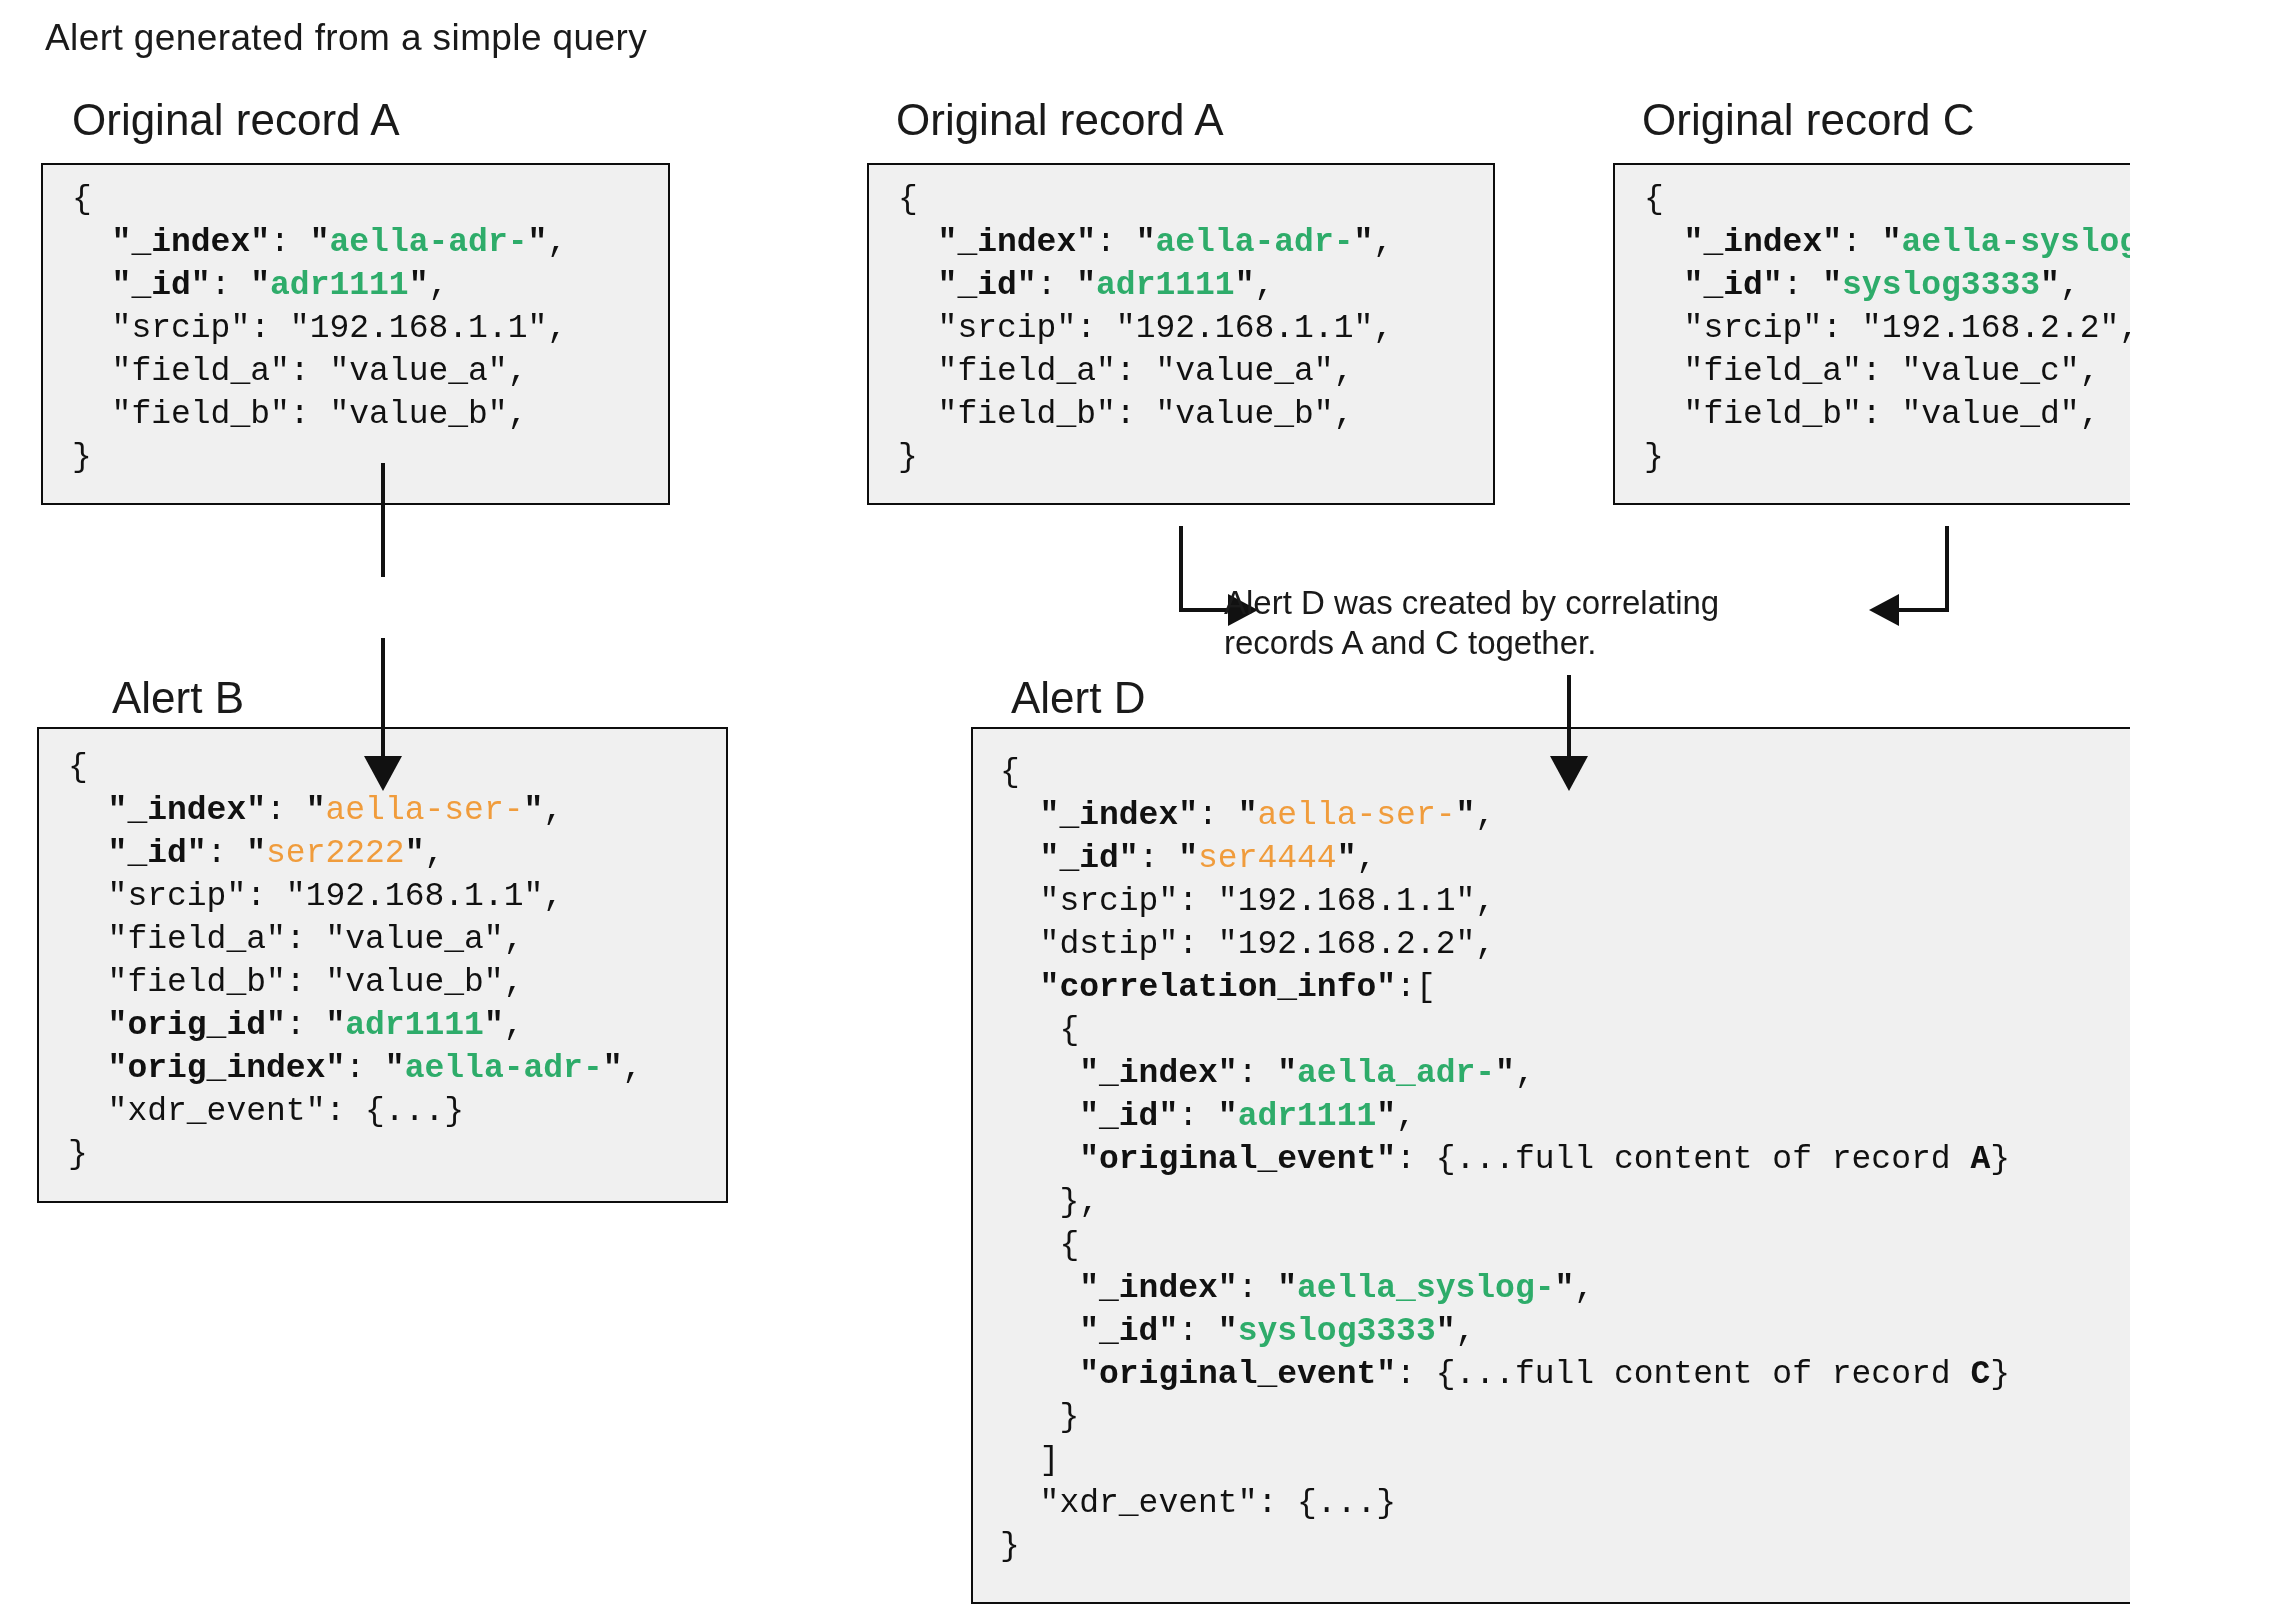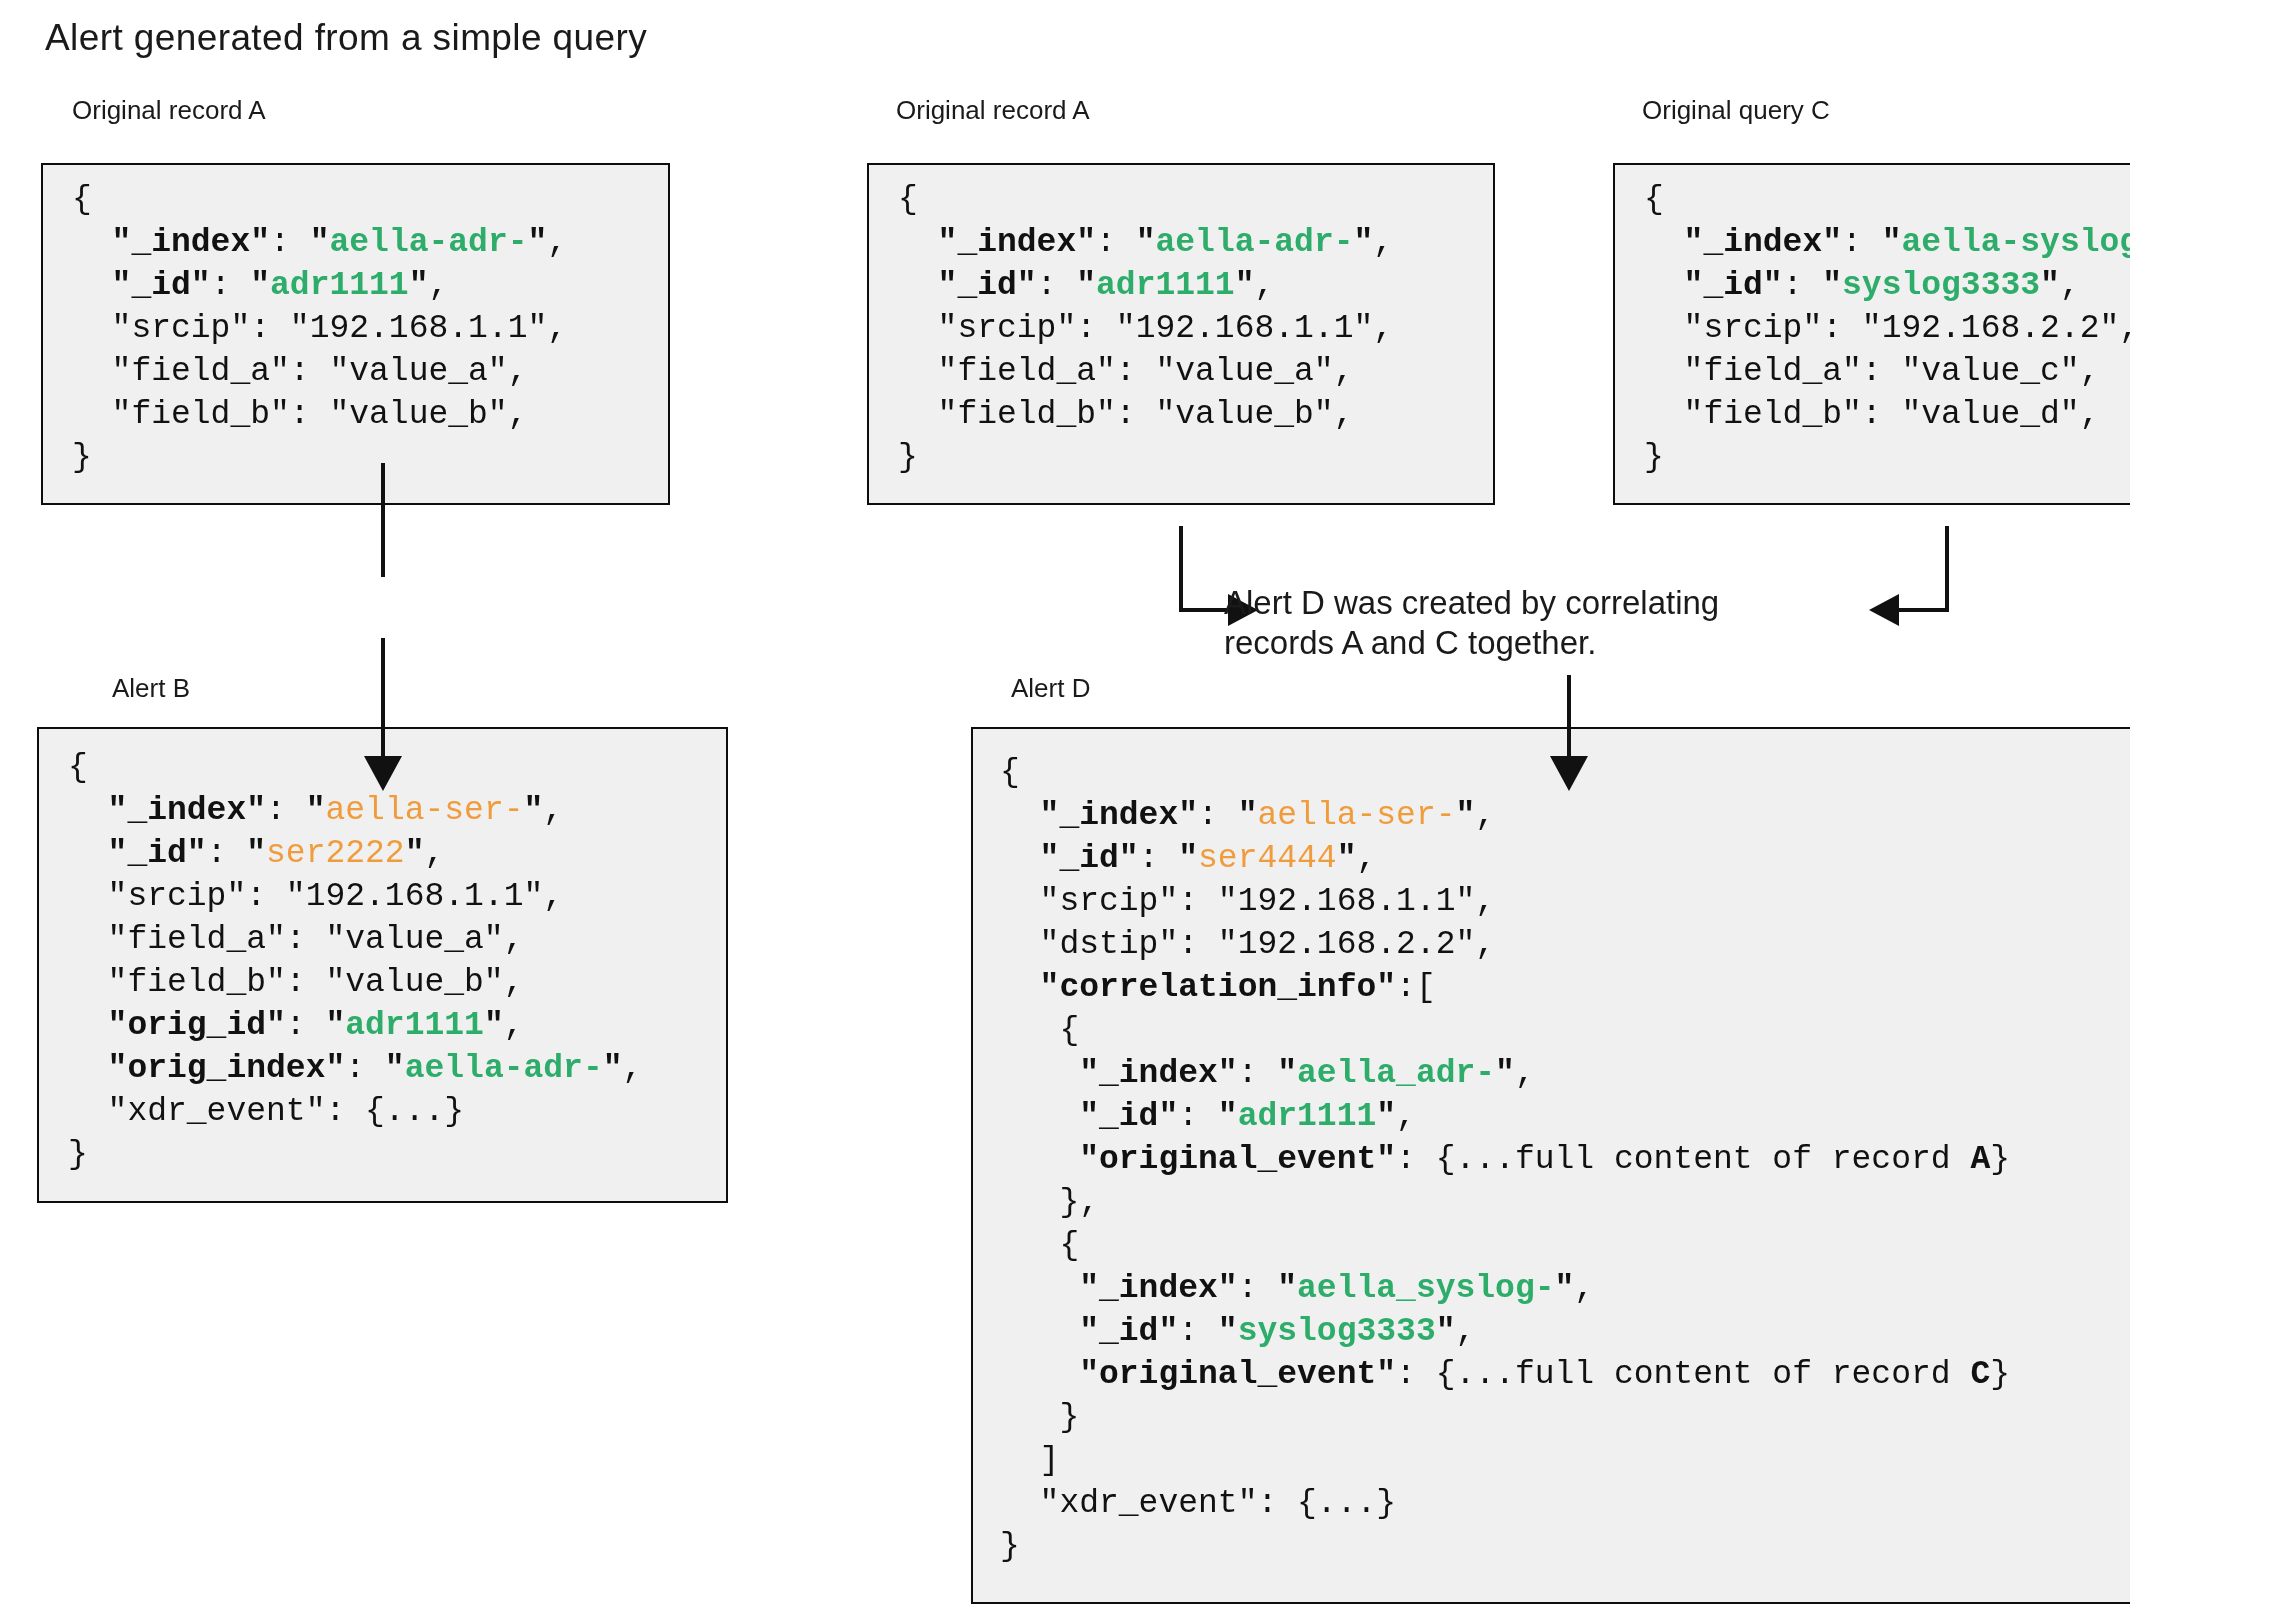--- a/index.html
+++ b/index.html
@@ -13,21 +13,21 @@
   }
   .title{
     position:absolute;
     font-size:37px;
     font-weight:400;
     letter-spacing:0.4px;
     white-space:nowrap;
   }
   .boxlabel{
     position:absolute;
-    font-size:26px;
+    font-size:44px;
     font-weight:400;
     white-space:nowrap;
   }
   .caption{
     position:absolute;
     font-size:33px;
     font-weight:400;
     white-space:pre-line;
   }
   .jsonbox{
@@ -99,21 +99,21 @@
 </style>
 </head>
 <body>
 
 <div id="canvas">
 
   <div class="title" id="title1">Alert generated from a simple query</div>
 
   <div class="boxlabel" id="lblA1">Original record A</div>
   <div class="boxlabel" id="lblA2">Original record A</div>
-  <div class="boxlabel" id="lblC">Original query C</div>
+  <div class="boxlabel" id="lblC">Original record C</div>
   <div class="boxlabel" id="lblB">Alert B</div>
   <div class="boxlabel" id="lblD">Alert D</div>
 
   <div class="jsonbox" id="boxA1">
     <pre class="code"><div class="cl"><span class="sg-p">{</span></div><div class="cl"><span class="sg-k">  "_index"</span><span class="sg-p">: </span><span class="sg-k">"</span><span class="sg-g">aella-adr-</span><span class="sg-k">"</span><span class="sg-p">,</span></div><div class="cl"><span class="sg-k">  "_id"</span><span class="sg-p">: </span><span class="sg-k">"</span><span class="sg-g">adr1111</span><span class="sg-k">"</span><span class="sg-p">,</span></div><div class="cl"><span class="sg-p">  "srcip": "192.168.1.1",</span></div><div class="cl"><span class="sg-p">  "field_a": "value_a",</span></div><div class="cl"><span class="sg-p">  "field_b": "value_b",</span></div><div class="cl"><span class="sg-p">}</span></div></pre>
   </div>
   <div class="jsonbox" id="boxA2">
     <pre class="code"><div class="cl"><span class="sg-p">{</span></div><div class="cl"><span class="sg-k">  "_index"</span><span class="sg-p">: </span><span class="sg-k">"</span><span class="sg-g">aella-adr-</span><span class="sg-k">"</span><span class="sg-p">,</span></div><div class="cl"><span class="sg-k">  "_id"</span><span class="sg-p">: </span><span class="sg-k">"</span><span class="sg-g">adr1111</span><span class="sg-k">"</span><span class="sg-p">,</span></div><div class="cl"><span class="sg-p">  "srcip": "192.168.1.1",</span></div><div class="cl"><span class="sg-p">  "field_a": "value_a",</span></div><div class="cl"><span class="sg-p">  "field_b": "value_b",</span></div><div class="cl"><span class="sg-p">}</span></div></pre>
   </div>
   <div class="jsonbox" id="boxC">

